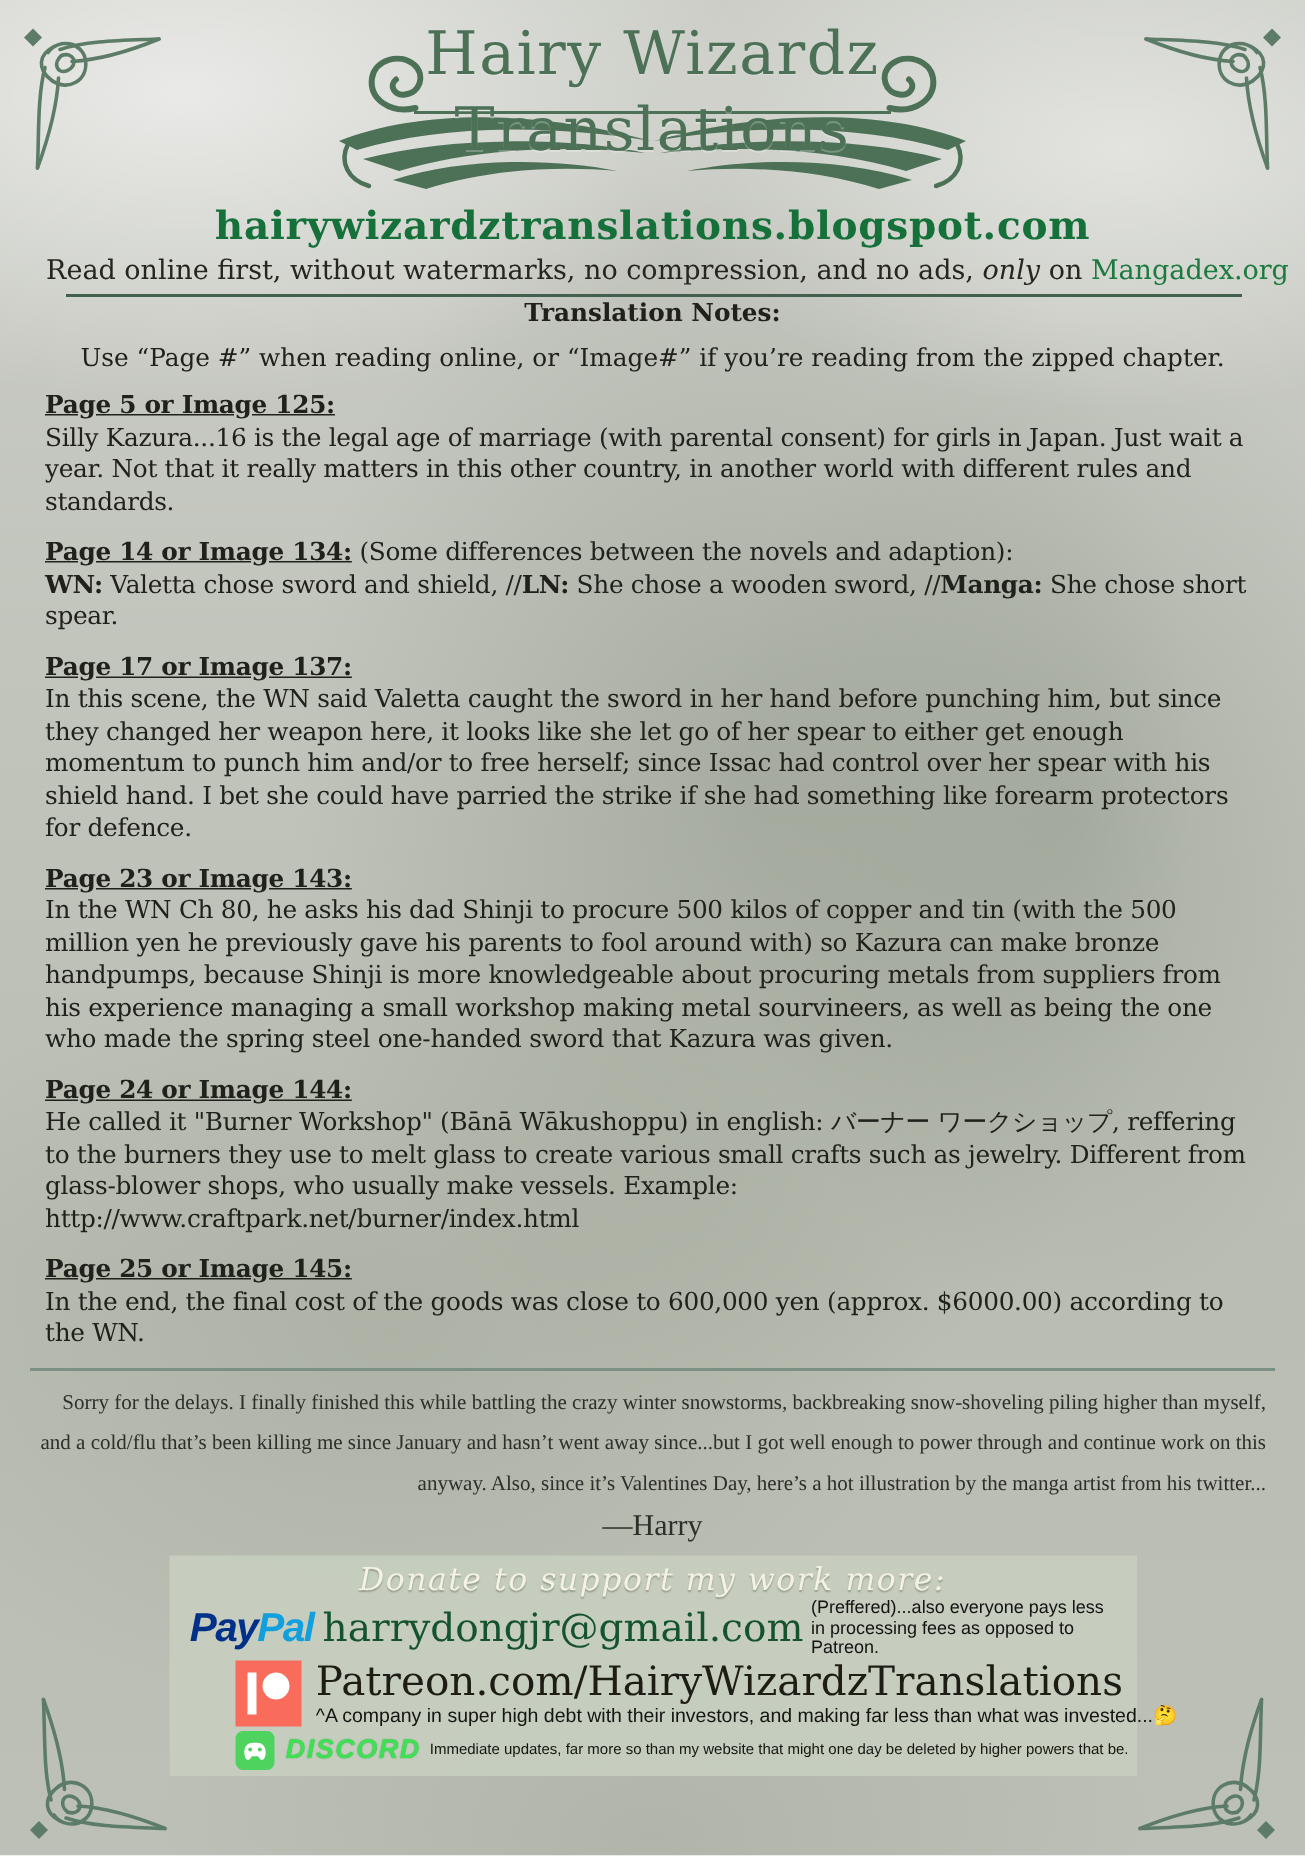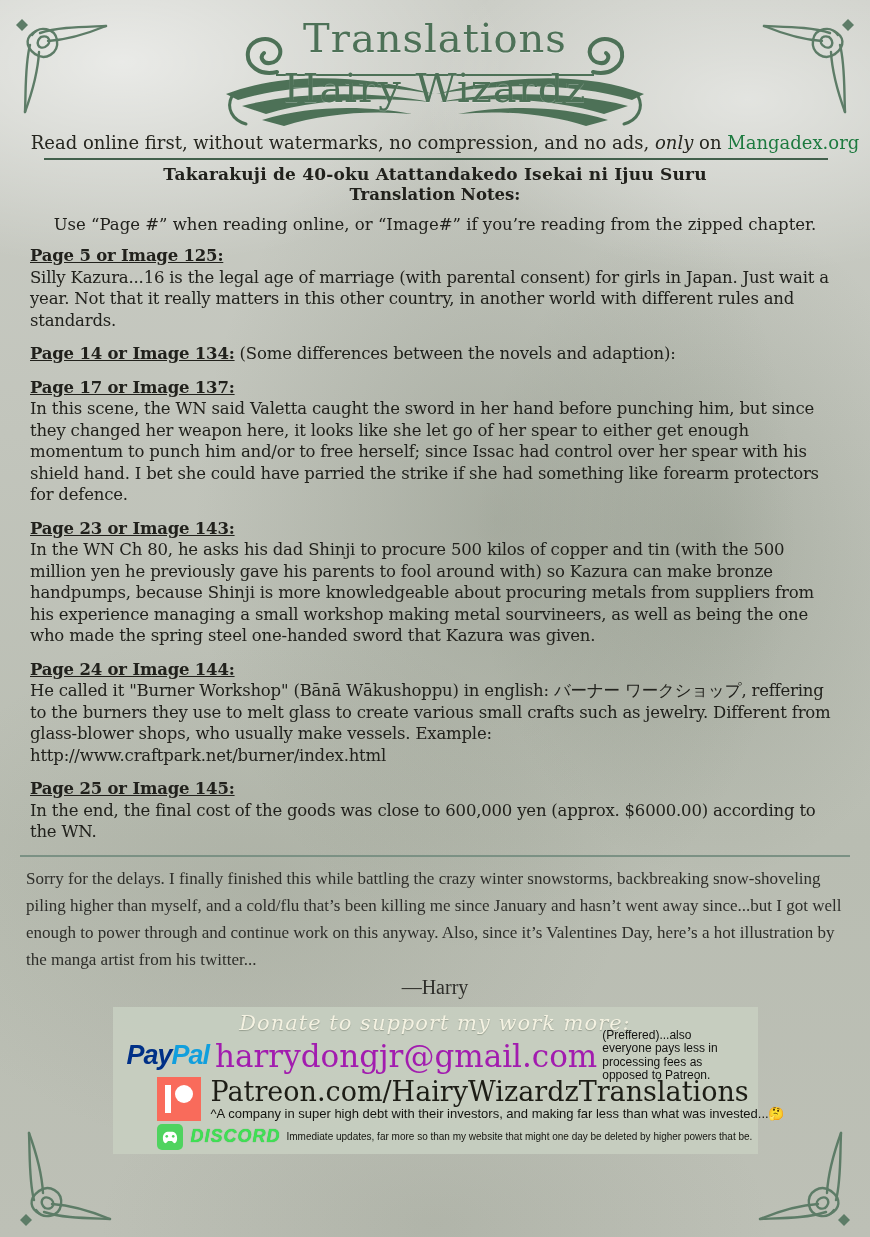--- a/index.html
+++ b/index.html
@@ -41,33 +41,33 @@
 
   .intro{text-align:center;font-size:16.5px;line-height:23px;margin:9px 30px 0;}
 
   .notes{margin:9px 28px 0 30px;font-size:16.5px;line-height:21.5px;letter-spacing:-0.2px;}
   .note{margin-bottom:12px;}
   .note .nh{font-weight:bold;text-decoration:underline;}
   .note .seg-b{font-weight:bold;}
 
   .rule2{height:2px;background:#7b9184;margin:0 20px 8px;}
 
-  .outro{font-family:"Liberation Serif",serif;font-size:17px;line-height:27px;text-align:left;
+  .outro{font-family:"Liberation Serif",serif;font-size:14px;line-height:27px;text-align:right;
     color:#2e2e2a;margin:0 26px;}
   .signature{font-family:"Liberation Serif",serif;font-size:20px;text-align:center;margin-top:3px;color:#2e2e2a;}
 
   .donate-box{position:relative;z-index:1;width:617px;margin:8px auto 0;background:rgba(199,206,192,.92);
     padding:5px 14px 4px;}
   .donate-heading{text-align:center;font-style:italic;font-size:21px;line-height:23px;color:#f4f2e2;
     letter-spacing:1px;text-shadow:0 1px 1px rgba(90,100,85,.45);}
   .pp-row{display:flex;align-items:center;justify-content:center;margin-top:2px;height:38px;}
   .pp-brand{font-family:"Liberation Sans",sans-serif;font-weight:bold;font-style:italic;font-size:27px;letter-spacing:-1px;}
   .pp-brand .pay{color:#003087;}
   .pp-brand .pal{color:#119fdd;}
-  .pp-email{font-size:31px;color:#a21caf;margin-left:6px;}
+  .pp-email{font-size:26px;color:#14532d;margin-left:6px;}
   .pp-note{width:212px;margin-left:5px;font-family:"Liberation Sans",sans-serif;font-size:12px;line-height:13.5px;color:#121210;}
   .patreon-row{display:flex;align-items:flex-start;margin:2px 0 0 30px;}
   .patreon-icon{position:relative;width:44px;height:44px;background:#f96b5b;flex:0 0 44px;}
   .patreon-icon .bar{position:absolute;left:8px;top:8px;width:6px;height:28px;background:#fff;}
   .patreon-icon .dot{position:absolute;left:18px;top:8px;width:18px;height:18px;border-radius:50%;background:#fff;}
   .patreon-text{margin-left:10px;}
   .patreon-url{font-size:27px;line-height:30px;color:#1d1d16;}
   .patreon-note{font-family:"Liberation Sans",sans-serif;font-size:13px;line-height:14px;color:#141410;white-space:nowrap;}
   .discord-row{display:flex;align-items:center;margin:3px 0 0 30px;height:26px;}
   .discord-icon{width:26px;height:26px;border-radius:5px;background:#4fd35f;display:flex;align-items:center;justify-content:center;flex:0 0 26px;}
@@ -147,44 +147,45 @@
       <path d="M55,38 C38,42 24,32 26,18 C28,6 44,1 54,9 C62,16 58,28 48,29 C41,30 37,23 42,19" fill="none" stroke="#4d7157" stroke-width="4" stroke-linecap="round"></path>
       <g fill="#4d7157">
         <path d="M4,60 C60,38 140,40 212,60 C140,48 70,50 16,66 Z"></path>
         <path d="M20,72 C80,56 160,58 208,68 C150,62 90,66 44,80 Z"></path>
         <path d="M40,86 C90,70 150,72 190,80 C145,76 100,80 62,92 Z"></path>
       </g>
       <path d="M10,62 C4,74 10,86 24,90" fill="none" stroke="#4d7157" stroke-width="3" stroke-linecap="round"></path>
     </svg>
     <div class="mast-divider"></div>
     <div class="title-stack">
+      <div class="title-line">Hairy Wizardz</div>
       <div class="title-line l2">Translations</div>
-      <div class="title-line">Hairy Wizardz</div>
     </div>
   </div>
 
+  <div class="site-url">hairywizardztranslations.blogspot.com</div>
 
   <div class="tagline"><span>Read online first, without watermarks, no compression, and no ads, </span><span class="it">only</span><span> on </span><span class="green">Mangadex.org</span></div>
 
   <div class="rule1"></div>
 
-  <div class="series-title">Takarakuji de 40-oku Atattandakedo Isekai ni Ijuu Suru</div>
   <div class="series-sub">Translation Notes:</div>
 
   <div class="intro">
     <div>Use “Page #” when reading online, or “Image#” if you’re reading from the zipped chapter.</div>
   </div>
 
   <div class="notes" id="notes-container">
       <div class="note">
         <div><span class="nh">Page 5 or Image 125:</span></div>
         <div><span class="seg">Silly Kazura...16 is the legal age of marriage (with parental consent) for girls in Japan. Just wait a year. Not that it really matters in this other country, in another world with different rules and standards.</span></div>
       </div>
       <div class="note">
         <div><span class="nh">Page 14 or Image 134:</span><span> (Some differences between the novels and adaption):</span></div>
+        <div><span class="seg-b">WN:</span><span class="seg"> Valetta chose sword and shield, //</span><span class="seg-b">LN:</span><span class="seg"> She chose a wooden sword, //</span><span class="seg-b">Manga:</span><span class="seg"> She chose short spear.</span></div>
       </div>
       <div class="note">
         <div><span class="nh">Page 17 or Image 137:</span></div>
         <div><span class="seg">In this scene, the WN said Valetta caught the sword in her hand before punching him, but since they changed her weapon here, it looks like she let go of her spear to either get enough momentum to punch him and/or to free herself; since Issac had control over her spear with his shield hand. I bet she could have parried the strike if she had something like forearm protectors for defence.</span></div>
       </div>
       <div class="note">
         <div><span class="nh">Page 23 or Image 143:</span></div>
         <div><span class="seg">In the WN Ch 80, he asks his dad Shinji to procure 500 kilos of copper and tin (with the 500 million yen he previously gave his parents to fool around with) so Kazura can make bronze handpumps, because Shinji is more knowledgeable about procuring metals from suppliers from his experience managing a small workshop making metal sourvineers, as well as being the one who made the  spring steel one-handed sword that Kazura was given.</span></div>
       </div>
       <div class="note">

